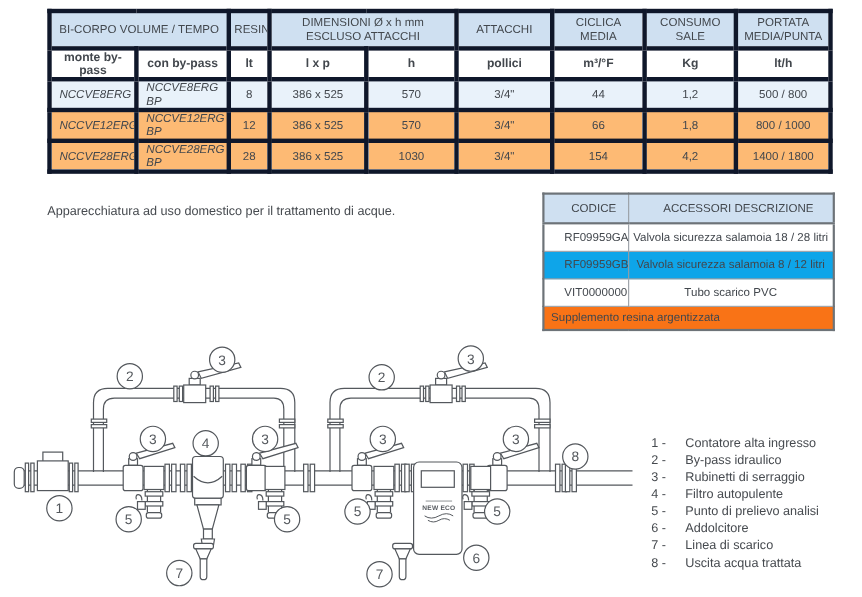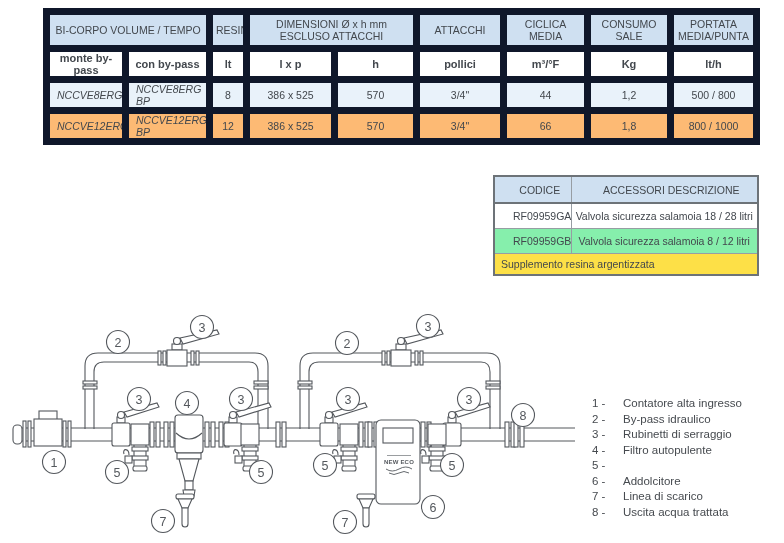--- a/index.html
+++ b/index.html
@@ -4,21 +4,21 @@
 <style>
   html,body{margin:0;padding:0;}
   body{
     width:784px;height:543px;position:relative;background:#ffffff;
     font-family:"Liberation Sans", sans-serif;color:#3f444a;overflow:hidden;
   }
   
   table{border-collapse:collapse;table-layout:fixed;}
   .spec-table{position:absolute;left:43px;top:8px;width:710px;}
   .spec-table th,.spec-table td{
-    border:7px solid #0f172a;font-weight:normal;text-align:center;
+    border:4px solid #0f172a;font-weight:normal;text-align:center;
     font-size:10.5px;color:#42474d;padding:0 3px;overflow:hidden;
   }
   .spec-table{border:2px solid #6d7artifact378;}
   .spec-table{border:2px solid #6d7378;}
   .spec-table .group-row th{
     height:30px;background:#cfe0f1;white-space:pre-line;line-height:12px;
     border-bottom:2px solid #6d7378;
   }
   .spec-table .sub-row th{
     height:24px;font-weight:bold;font-size:11px;background:#ffffff;
@@ -28,23 +28,23 @@
   .spec-table tbody tr.alt td{background:#e9f2fa;}
   .spec-table tbody td.model{text-align:left;padding-left:7px;font-style:italic;}
   
   .acc-table{position:absolute;left:493px;top:175px;width:264px;border:2px solid #6d7378;}
   .acc-table th,.acc-table td{
     border:1px solid #979da3;font-size:10.5px;color:#42474d;
     text-align:center;font-weight:normal;padding:0 4px;
   }
   .acc-table th{height:25px;background:#cfe0f1;border-bottom:2px solid #6d7378;padding-left:18px;}
   .acc-table td{height:24px;background:#ffffff;}
-  .acc-table tr.alt td{background:#86efac;}
+  .acc-table tr.alt td{background:#0ea5e9;}
   .acc-table td.code{text-align:left;padding-left:18px;}
-  .acc-table td.foot{height:20px;background:#fde047;text-align:left;padding-left:6px;}
+  .acc-table td.foot{height:20px;background:#f97316;text-align:left;padding-left:6px;}
   
   .note{position:absolute;left:43px;top:184px;width:452px;
     font-size:11.5px;line-height:16px;color:#464a4f;}
   .note p{margin:0;}
   
   .legend{position:absolute;left:592px;top:396px;font-size:11.5px;color:#464a4f;}
   .legend-row{display:flex;line-height:15.5px;}
   .legend-prefix{width:22px;flex:0 0 22px;}
   .legend-label{margin-left:9px;}
   
@@ -115,24 +115,36 @@
         <td class="model">NCCVE12ERG</td>
         <td class="model">NCCVE12ERG BP</td>
         <td>12</td>
         <td>386 x 525</td>
         <td>570</td>
         <td>3/4"</td>
         <td>66</td>
         <td>1,8</td>
         <td>800 / 1000</td>
       </tr>
+      <tr>
+        <td class="model">NCCVE28ERG</td>
+        <td class="model">NCCVE28ERG BP</td>
+        <td>28</td>
+        <td>386 x 525</td>
+        <td>1030</td>
+        <td>3/4"</td>
+        <td>154</td>
+        <td>4,2</td>
+        <td>1400 / 1800</td>
+      </tr>
     </tbody>
   </table>
 
   <div class="note">
+    <p>Apparecchiatura ad uso domestico per il trattamento di acque.</p>
   </div>
 
   <table class="acc-table">
     <colgroup>
         <col style="width:77px">
         <col style="width:187px">
       </colgroup>
     <thead>
       <tr>
         <th>CODICE</th>
@@ -140,20 +152,24 @@
       </tr>
     </thead>
     <tbody>
       <tr>
         <td class="code">RF09959GA</td>
         <td>Valvola sicurezza salamoia 18 / 28 litri</td>
       </tr>
       <tr class="alt">
         <td class="code">RF09959GB</td>
         <td>Valvola sicurezza salamoia 8 / 12 litri</td>
+      </tr>
+      <tr>
+        <td class="code">VIT0000000</td>
+        <td>Tubo scarico PVC</td>
       </tr>
       <tr>
         <td class="foot" colspan="2">Supplemento resina argentizzata</td>
       </tr>
     </tbody>
   </table>
 
   <svg class="diagram" viewBox="8 310 577 233">
     <defs>
       <g id="valve">
@@ -383,20 +399,21 @@
     <div class="legend-row">
         <span class="legend-prefix">3 -</span>
         <span class="legend-label">Rubinetti di serraggio</span>
       </div>
     <div class="legend-row">
         <span class="legend-prefix">4 -</span>
         <span class="legend-label">Filtro autopulente</span>
       </div>
     <div class="legend-row">
         <span class="legend-prefix">5 -</span>
+        <span class="legend-label">Punto di prelievo analisi</span>
       </div>
     <div class="legend-row">
         <span class="legend-prefix">6 -</span>
         <span class="legend-label">Addolcitore</span>
       </div>
     <div class="legend-row">
         <span class="legend-prefix">7 -</span>
         <span class="legend-label">Linea di scarico</span>
       </div>
     <div class="legend-row">

